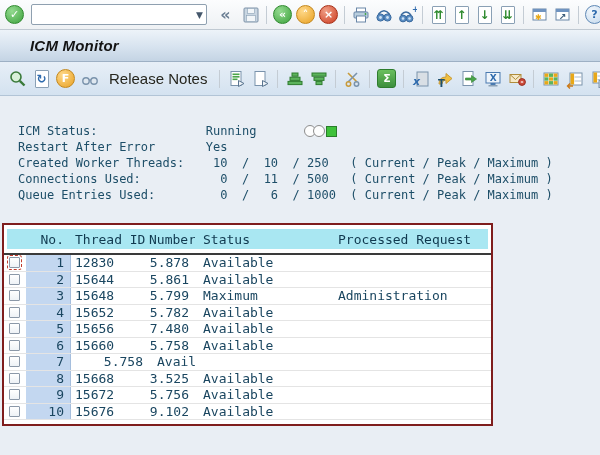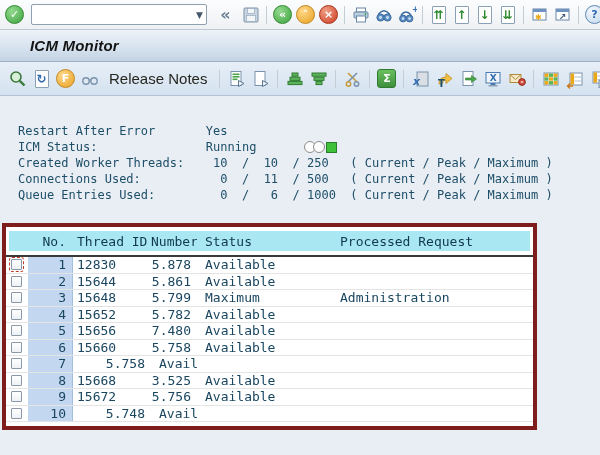--- a/index.html
+++ b/index.html
@@ -70,22 +70,22 @@
     font:12px "DejaVu Sans Mono","Liberation Mono",monospace;
     color:#1d4e68;
   }
   .sl-text{white-space:pre;}
   .leds{display:inline-flex;align-items:center;margin-left:48px;}
   .led-c{width:10px;height:10px;border-radius:50%;background:#fdfdfd;border:1px solid #8d8d8d;}
   .led-c + .led-c{margin-left:-3px;}
   .led-s{width:9px;height:9px;background:#3fc13a;border:1px solid #2a7d2a;margin-left:1px;}
   
   .tbl{
-    margin:20px 0 0 2px;width:535px;box-sizing:border-box;
-    border:4px solid #7f1d1d;background:#fff;padding-bottom:4px;
+    margin:20px 0 0 2px;width:491px;box-sizing:border-box;
+    border:2px solid #7f1d1d;background:#fff;padding-bottom:4px;
   }
   .thead-bar{margin:4px 3px 0;background:#a9e7f2;height:20px;}
   .thead,.trow{
     display:grid;align-items:center;
     font-family:"DejaVu Sans Mono","Liberation Mono",monospace;font-size:13px;
   }
   .thead{grid-template-columns:19px 45px 78px 46px 134px 1fr;height:20px;color:#10394f;}
   .head-rule{border-top:2px solid #3a3a3a;margin-top:4px;}
   .trow{grid-template-columns:22px 45px 78px 46px 134px 1fr;height:16.5px;box-sizing:border-box;border-bottom:1px solid #e4e4e4;color:#1a4660;}
   .cell{overflow:hidden;white-space:nowrap;}
@@ -335,31 +335,31 @@
       <line x1="8.5" y1="7" x2="15.5" y2="7" stroke="#aebfce"></line>
       <line x1="8.5" y1="10.5" x2="15.5" y2="10.5" stroke="#aebfce"></line>
       <rect x="10" y="11.5" width="8" height="7" fill="#c9d6e2" stroke="#7e93a8"></rect>
       <rect x="12" y="12" width="4" height="2.4" fill="#f2f6f9"></rect>
     </svg>
   </span>
 </div>
 
 <div class="status-panel">
   <div class="status-line">
-    <span class="sl-text">Restart After Error       Yes</span>
-
-  </div>
-
-  <div class="status-line">
     <span class="sl-text">ICM Status:               Running</span>
     <span class="leds">
       <span class="led-c"></span>
       <span class="led-c"></span>
       <span class="led-s"></span>
     </span>
+  </div>
+
+  <div class="status-line">
+    <span class="sl-text">Restart After Error       Yes</span>
+
   </div>
 
 
   <div class="status-line">
     <span class="sl-text">Created Worker Threads:    10  /  10  / 250   ( Current / Peak / Maximum )</span>
 
   </div>
 
   <div class="status-line">
     <span class="sl-text">Connections Used:           0  /  11  / 500   ( Current / Peak / Maximum )</span>
@@ -481,18 +481,19 @@
     <div class="cell c-num">5.756</div>
     <div class="cell c-status">Available</div>
     <div class="cell c-req"></div>
   </div>
 
   <div class="trow">
     <div class="cell cb-cell">
       <span class="cb"></span>
     </div>
     <div class="cell al-r c-no">10</div>
-    <div class="cell c-num">5.748</div>
+    <div class="cell c-thread">15676</div>
+    <div class="cell c-num">9.102</div>
     <div class="cell c-status">Available</div>
     <div class="cell c-req"></div>
   </div>
 </div>
 </div>
 
 </body></html>

